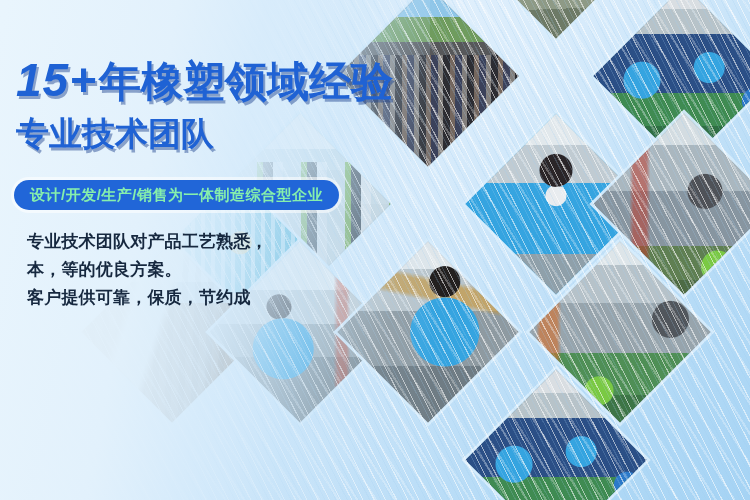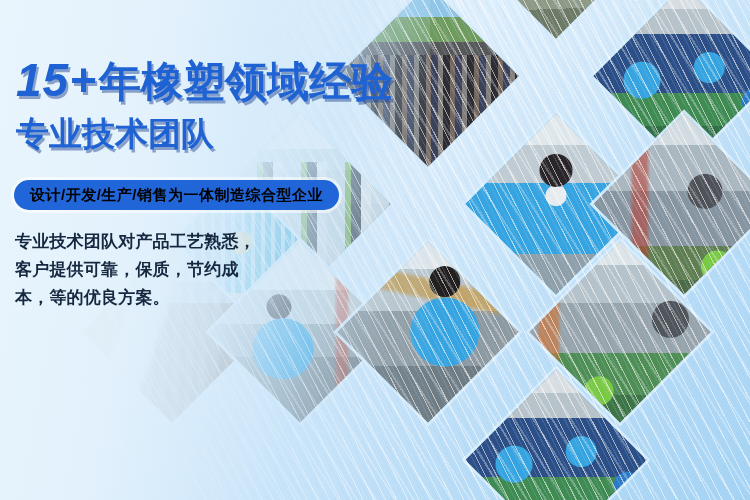--- a/index.html
+++ b/index.html
@@ -275,40 +275,40 @@
     text-shadow: 2px 3px 0 rgba(25,63,140,0.45);
   }
   .pill {
     position: absolute;
     left: 14px;
     top: 180px;
     height: 30px;
     padding: 0 16px;
     border-radius: 16px;
     background: #2166d8;
-    color: #000000;
+    color: #86efac;
     font-size: 15px;
     font-weight: bold;
     line-height: 30px;
     letter-spacing: .5px;
     white-space: nowrap;
     box-shadow: 0 0 0 3px rgba(255,255,255,0.55);
   }
   .body {
     position: absolute;
     left: 15px;
     top: 228px;
     width: 270px;
     font-size: 17px;
     font-weight: bold;
     line-height: 28px;
     color: #16283f;
     letter-spacing: .2px;
   }
-  .body div { white-space: nowrap; }
+  .body div { white-space: nowrap; margin-left: 12px; }
 </style>
 </head>
 <body>
 
 <div class="banner">
 
   <div class="collage">
       <div class="tile" style="left: 492px; top: -116px;">
         <div class="ph ph-molding"></div>
       </div>
@@ -356,18 +356,18 @@
     <div class="headline">
       <span class="num">15+</span><span>年橡塑领域经验</span>
     </div>
 
     <div class="headline-2">专业技术团队</div>
 
     <div class="pill">设计/开发/生产/销售为一体制造综合型企业</div>
 
     <div class="body">
       <div>专业技术团队对产品工艺熟悉，</div>
+      <div>本，等的优良方案。</div>
       <div>客户提供可靠，保质，节约成</div>
-      <div>本，等的优良方案。</div>
     </div>
 
   </div>
 </div>
 
 </body></html>

